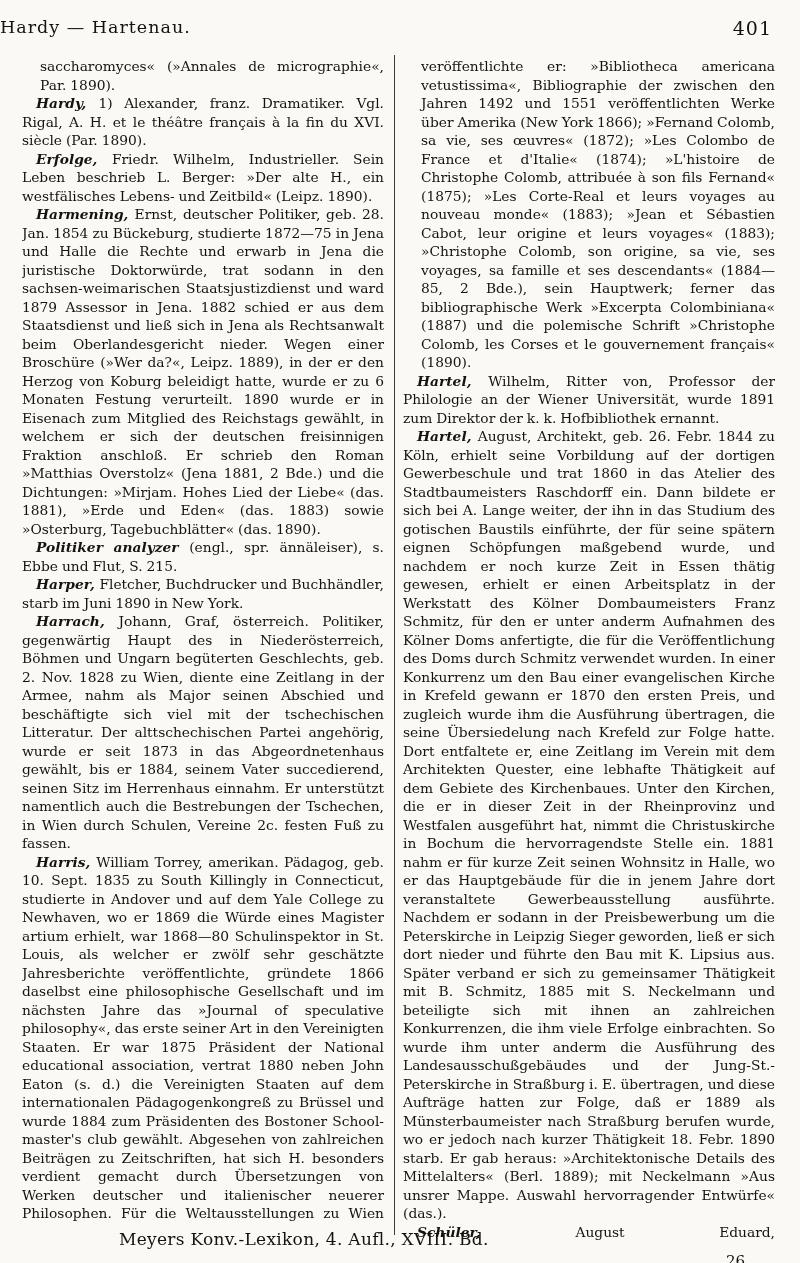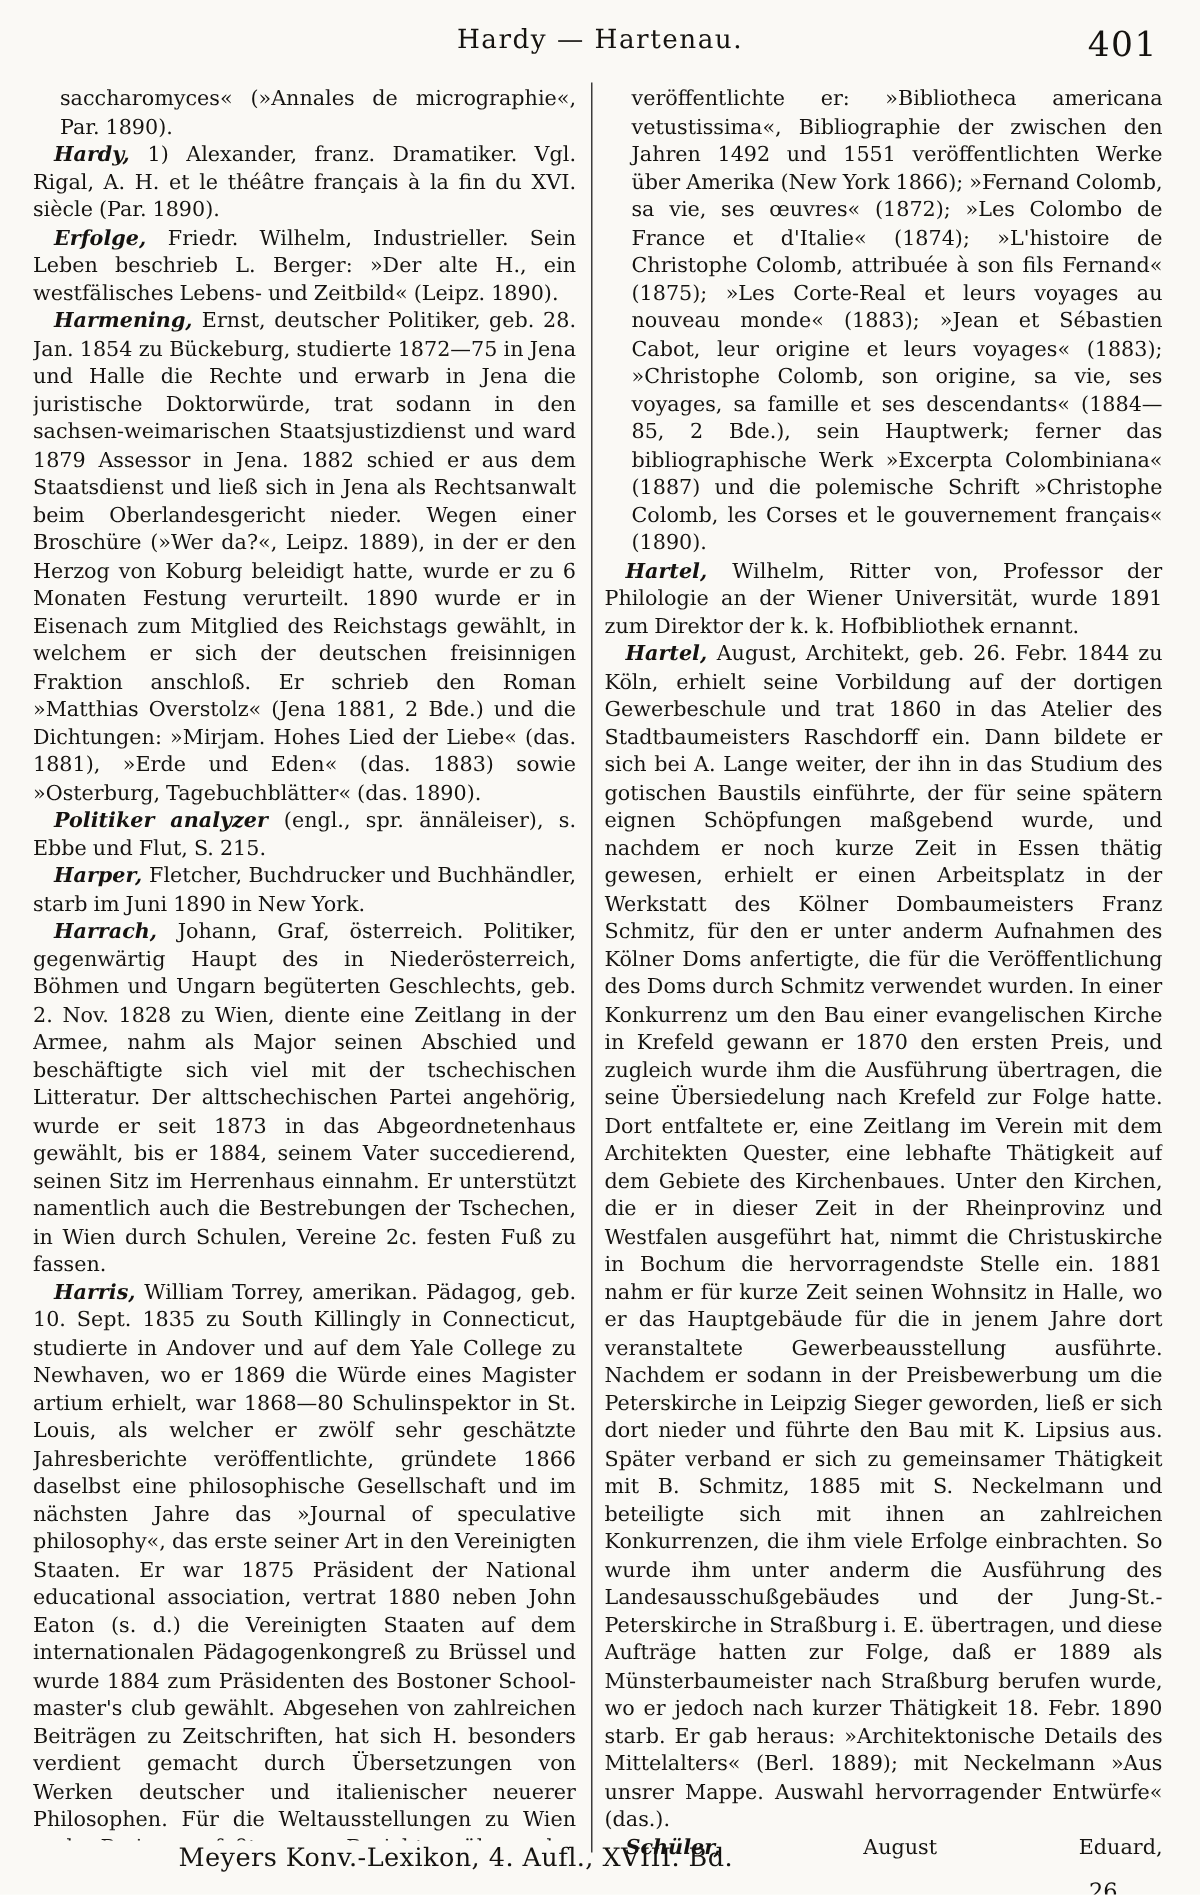--- a/index.html
+++ b/index.html
@@ -16,30 +16,30 @@
     position: absolute;
     top: 17px;
     left: 0;
     width: 100%;
     height: 26px;
   }
   .head-title {
     position: absolute;
     left: 0;
     width: 100%;
-    text-align: center;
+    text-align: left;
     font-size: 17.5px;
     letter-spacing: 1px;
     font-weight: 500;
   }
   .head-page-number {
     position: absolute;
     right: 28px;
     top: 0;
-    font-size: 23px;
+    font-size: 19px;
     letter-spacing: 1px;
   }
   .col {
     position: absolute;
     top: 57px;
     overflow: hidden;
     text-align: justify;
     font-size: 13.8px;
     line-height: 18.5px;
     word-spacing: -0.4px;

